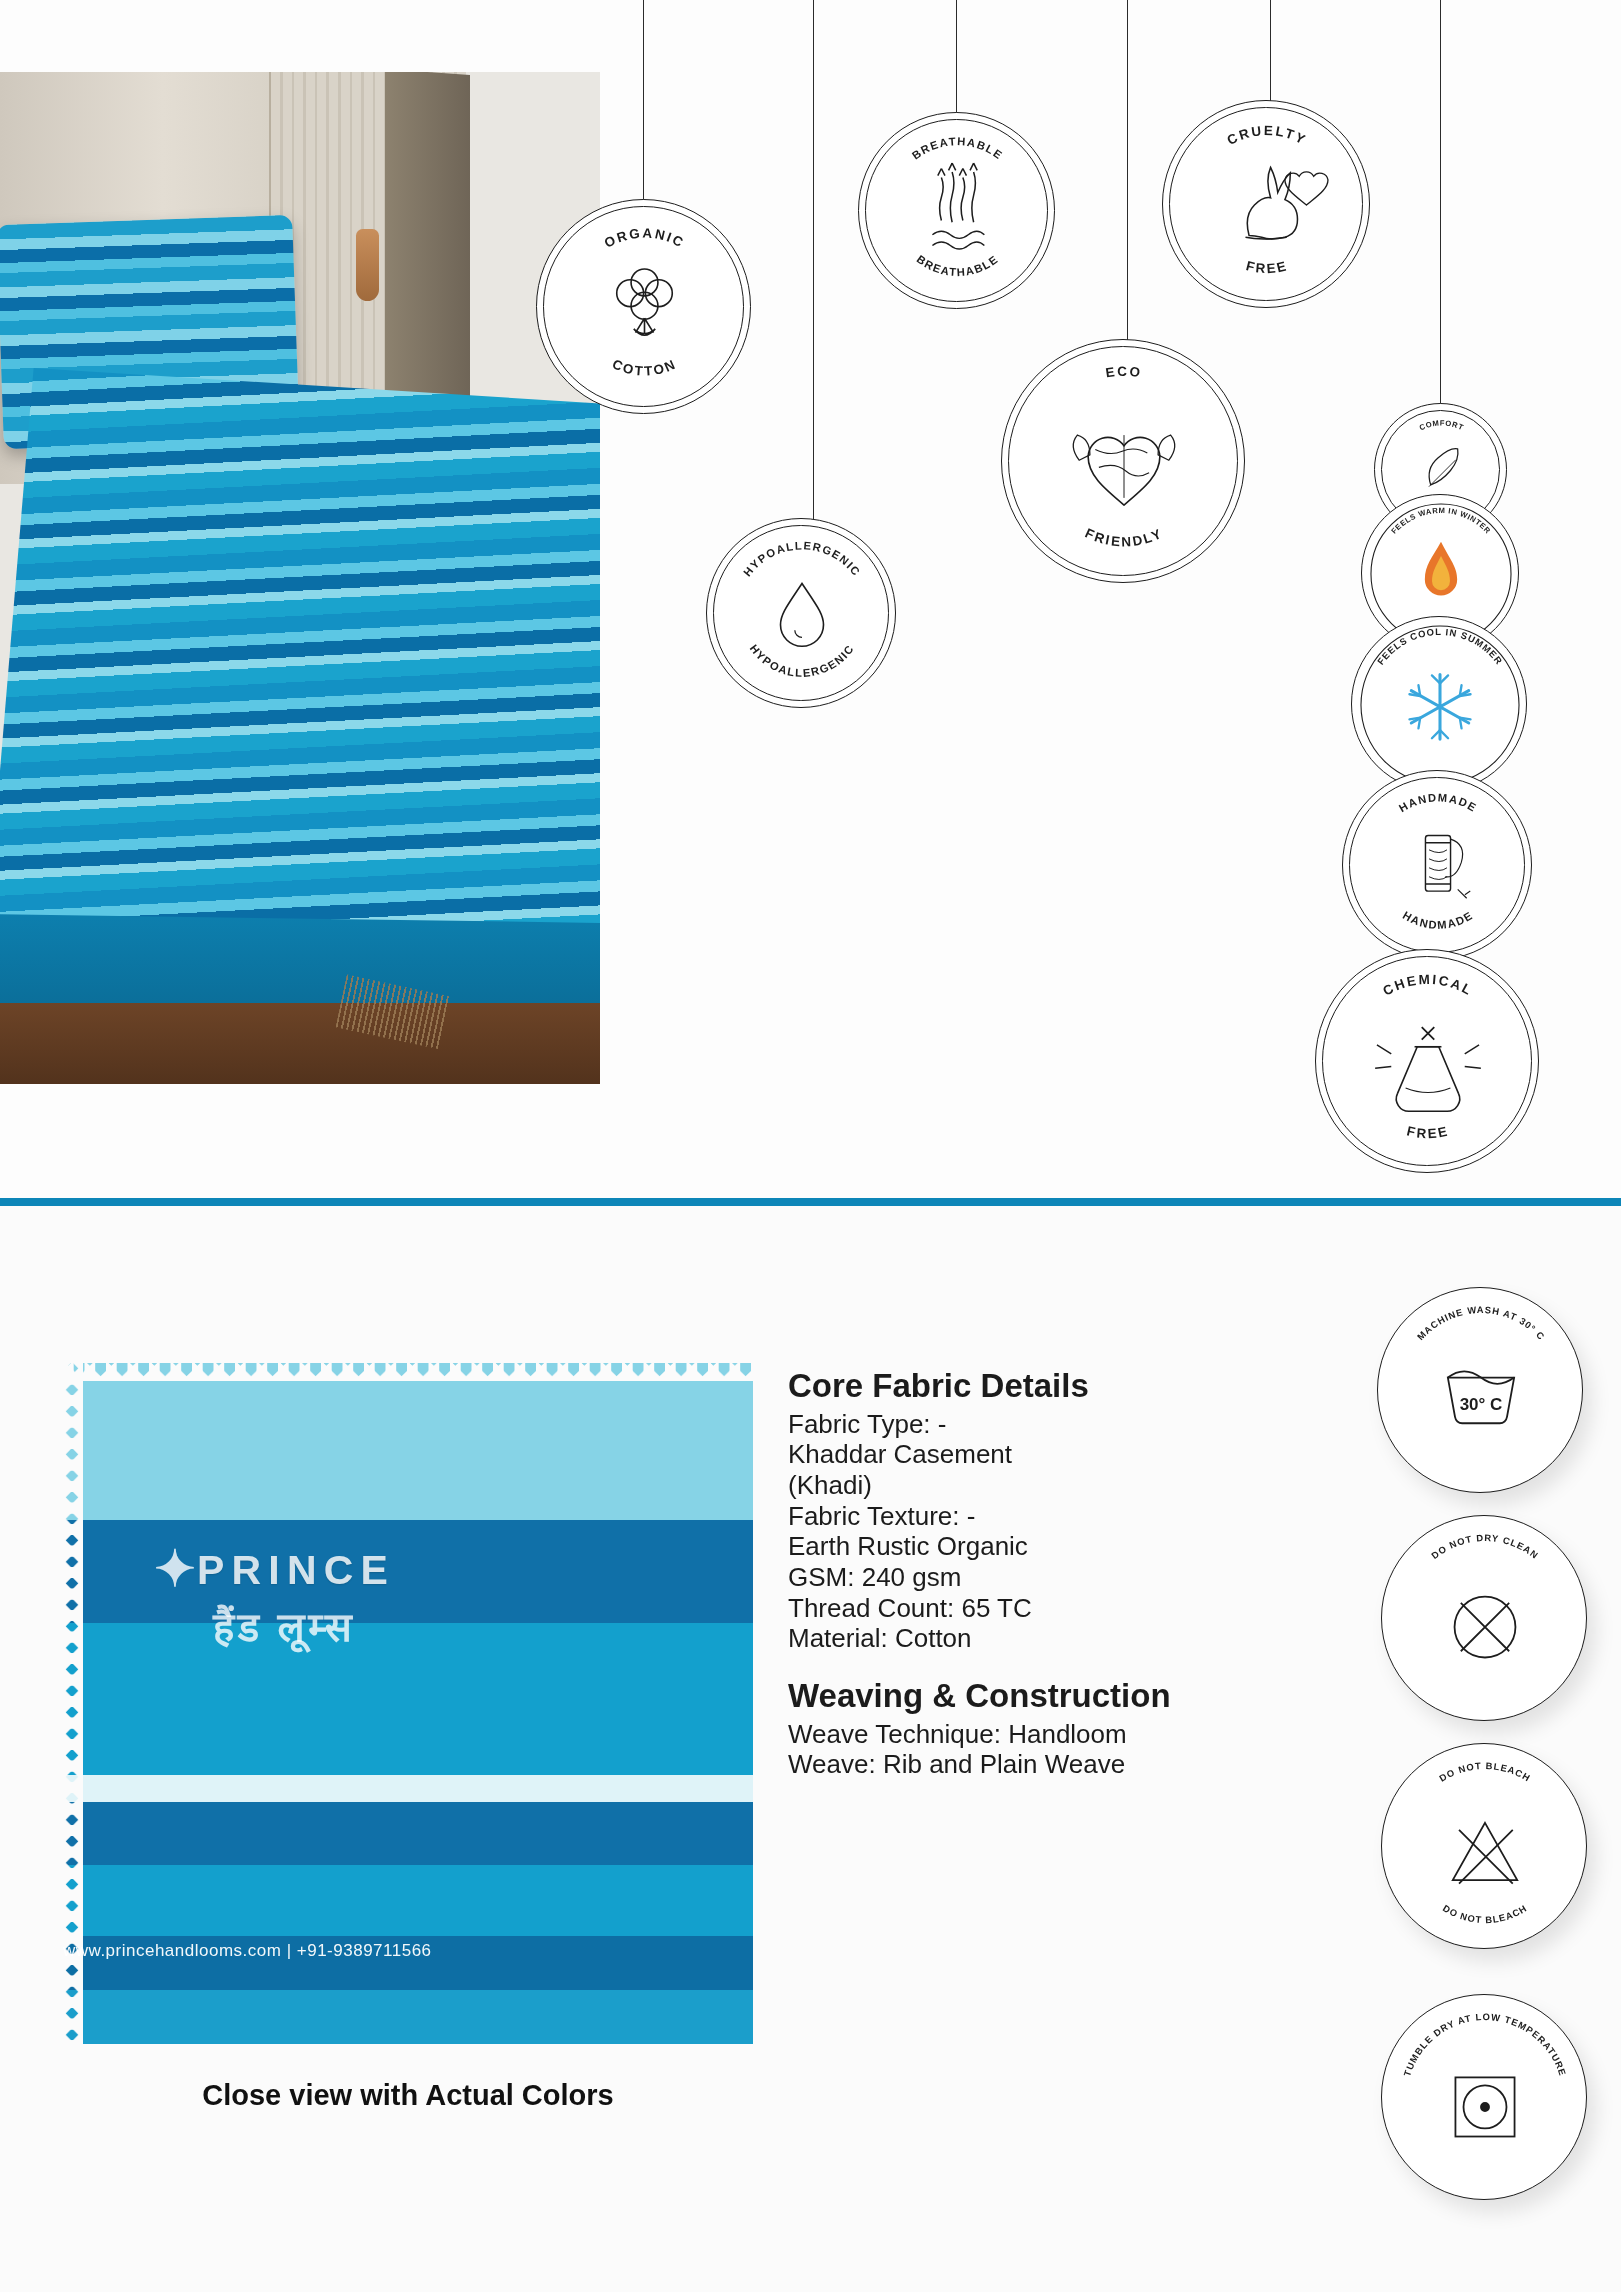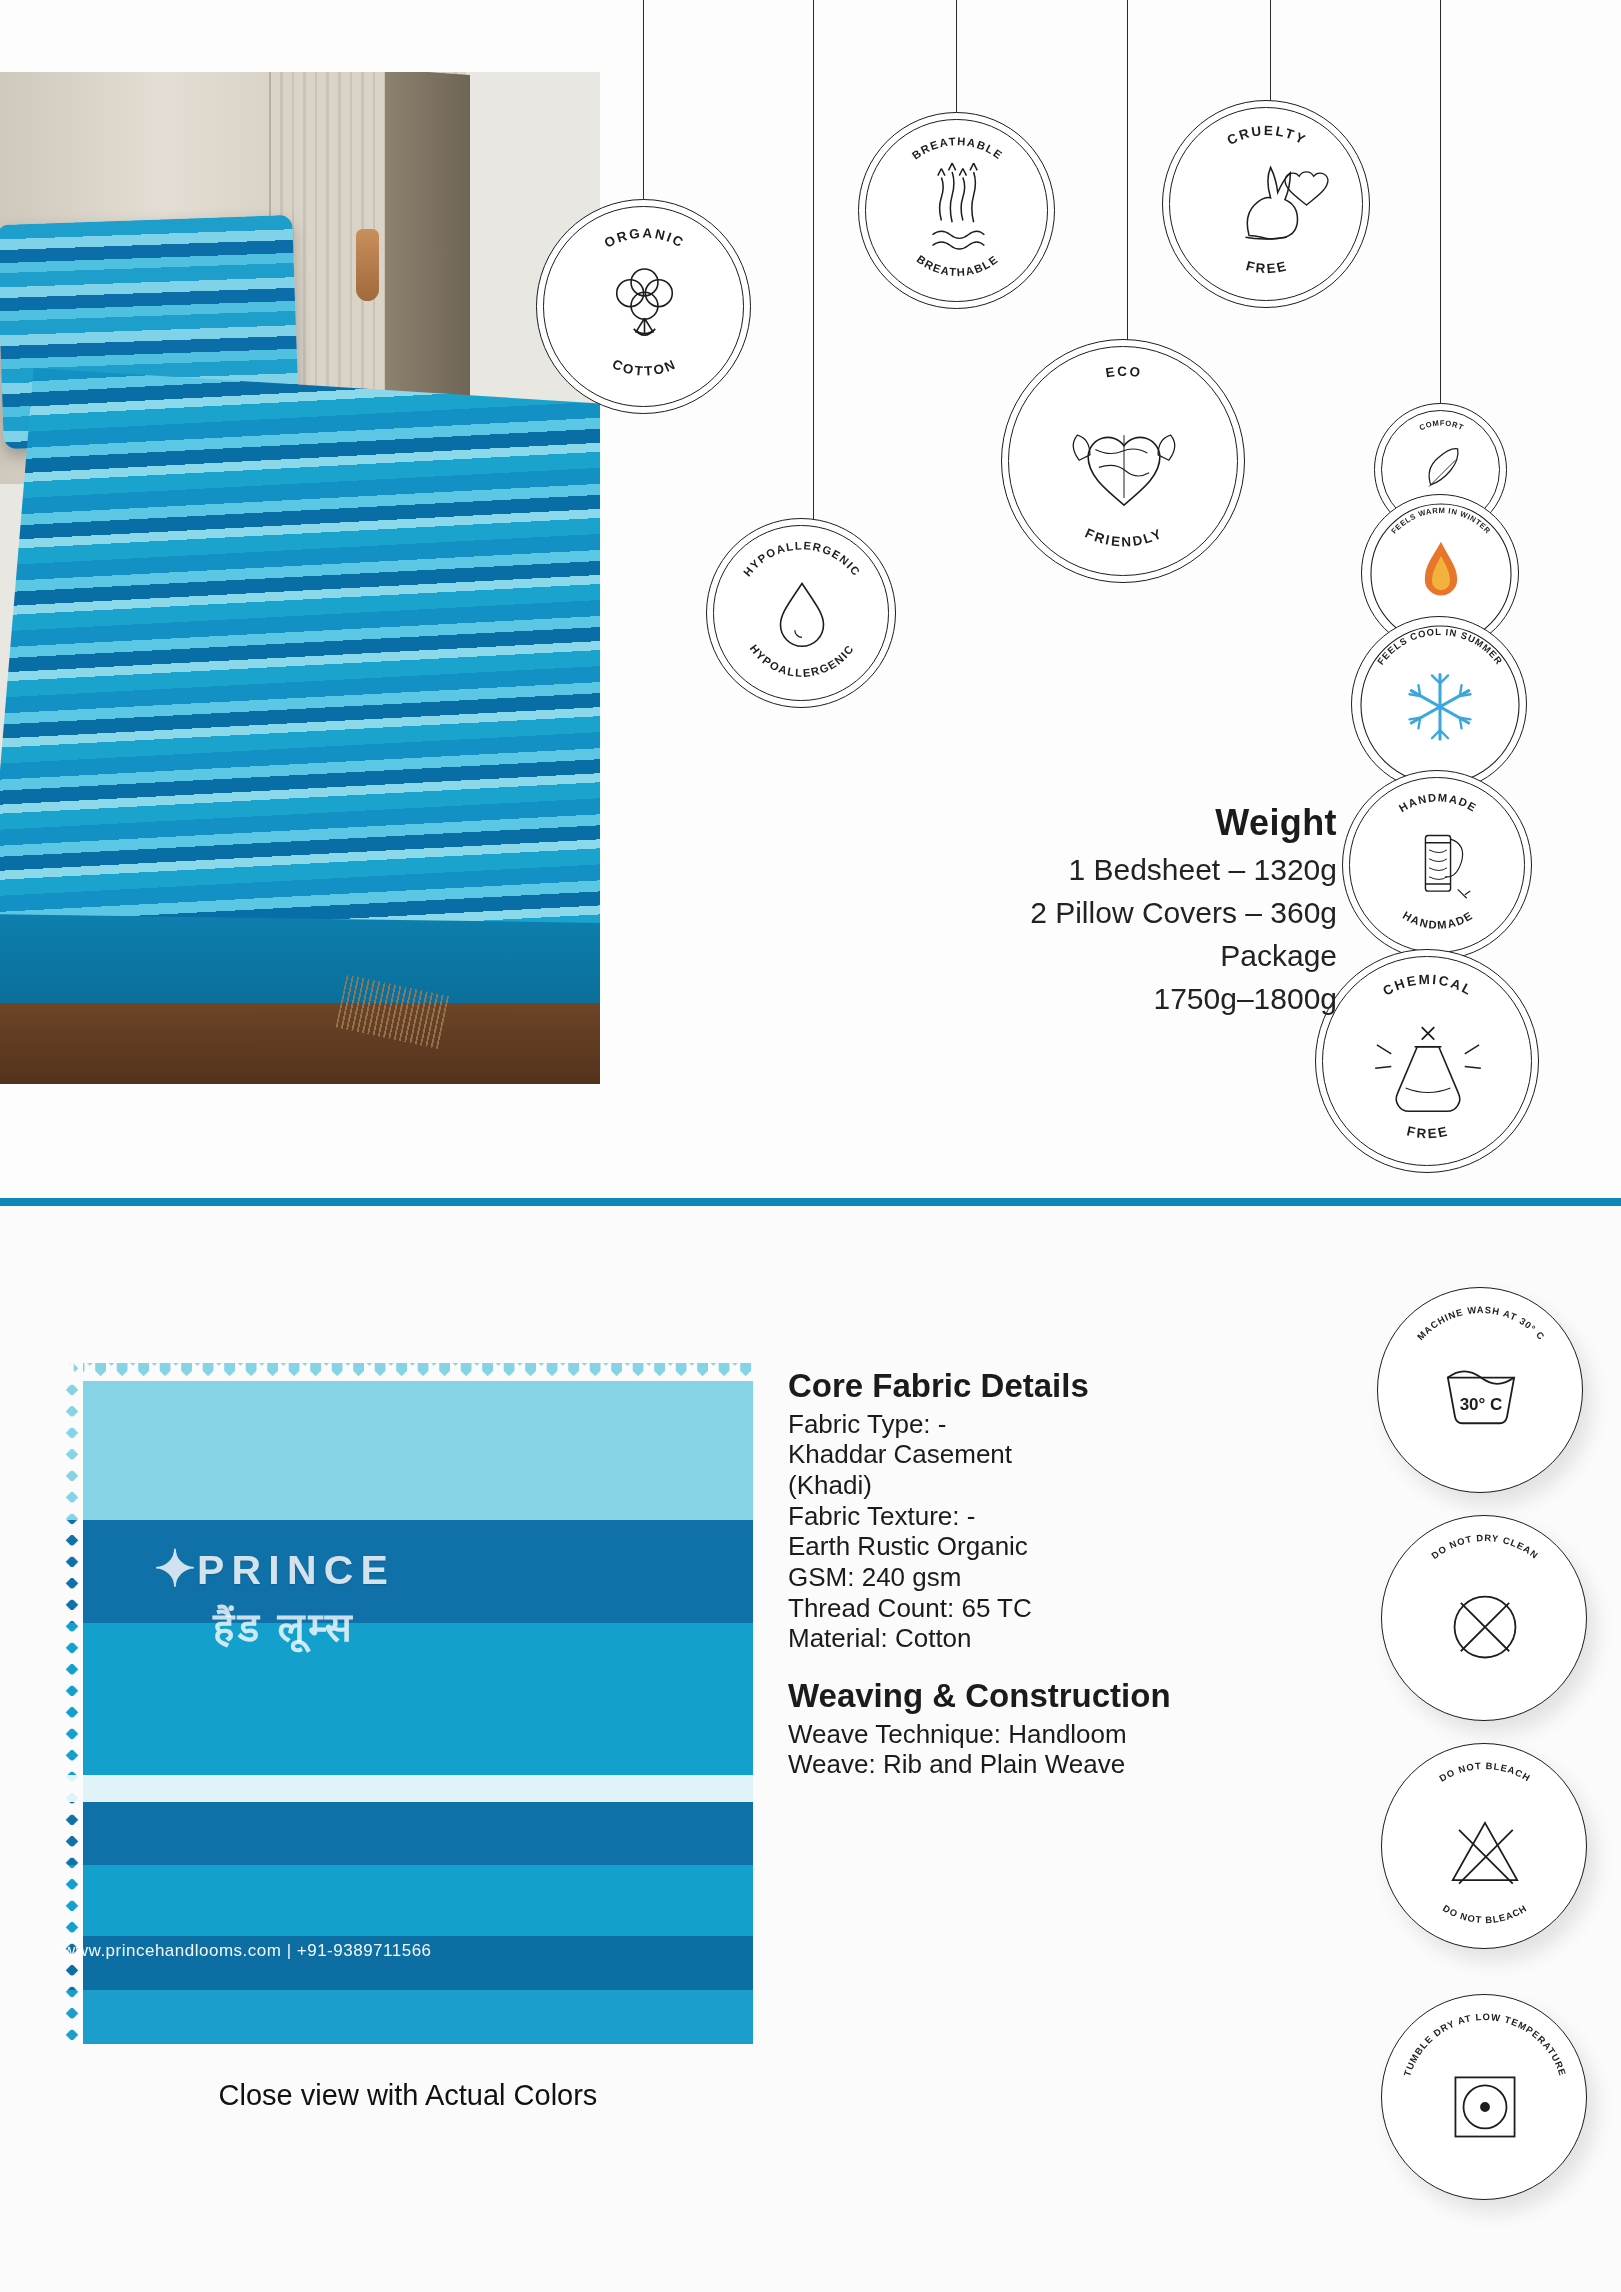--- a/index.html
+++ b/index.html
@@ -189,21 +189,21 @@
     color: rgba(255,255,255,.8); font-size: 50px; font-weight: 700;
   }
   .swatch-url {
     position: absolute; left: 0; top: 578px; width: 690px;
     text-align: left;
     color: rgba(255,255,255,.95);
     font-size: 17px; letter-spacing: 0.5px;
   }
   .swatch-caption {
     position: absolute; left: 63px; top: 873px; width: 690px;
-    text-align: center; font-size: 29px; font-weight: 400; color: #111;
+    text-align: center; font-size: 29px; font-weight: 700; color: #111;
   }
 
   
   .details { position: absolute; left: 788px; top: 161px; width: 555px; color: #1b1b1b; }
   .details h3 { margin: 0 0 3.6px 0; font-size: 33px; font-weight: 700; }
   .details p { margin: 0; font-size: 26px; line-height: 1.18; }
   .details .gap { height: 23px; }
 
   
   .care-badge {
@@ -398,27 +398,20 @@
       <g fill="none" stroke="#1d1d1d" stroke-width="1.8">
         <path d="M113 108 h24 l22 52 a14 14 0 0 1 -13 20 h-42 a14 14 0 0 1 -13 -20z"></path>
         <path d="M110 108 h30"></path>
         <path d="M100 154 q25 10 50 0" stroke-width="1.2"></path>
         <path d="M118 86 l14 14 M132 86 l-14 14" stroke-width="2"></path>
         <path d="M84 116 l-16 -10 M84 130 l-18 2 M166 116 l16 -10 M166 130 l18 2" stroke-width="1.6"></path>
       </g>
     </svg>
   </div>
 
-  <div class="weight-block">
-    <div class="weight-title">Weight</div>
-    <div class="weight-line">1 Bedsheet – 1320g</div>
-    <div class="weight-line">2 Pillow Covers – 360g</div>
-    <div class="weight-line">Package</div>
-    <div class="weight-line">1750g–1800g</div>
-  </div>
 </div>
 
 <div class="divider"></div>
 
 <div class="bottom-panel">
 
   <div class="swatch-wrap">
     <div class="swatch"></div>
     <div class="zig top"></div>
     <div class="zig bottom"></div>

